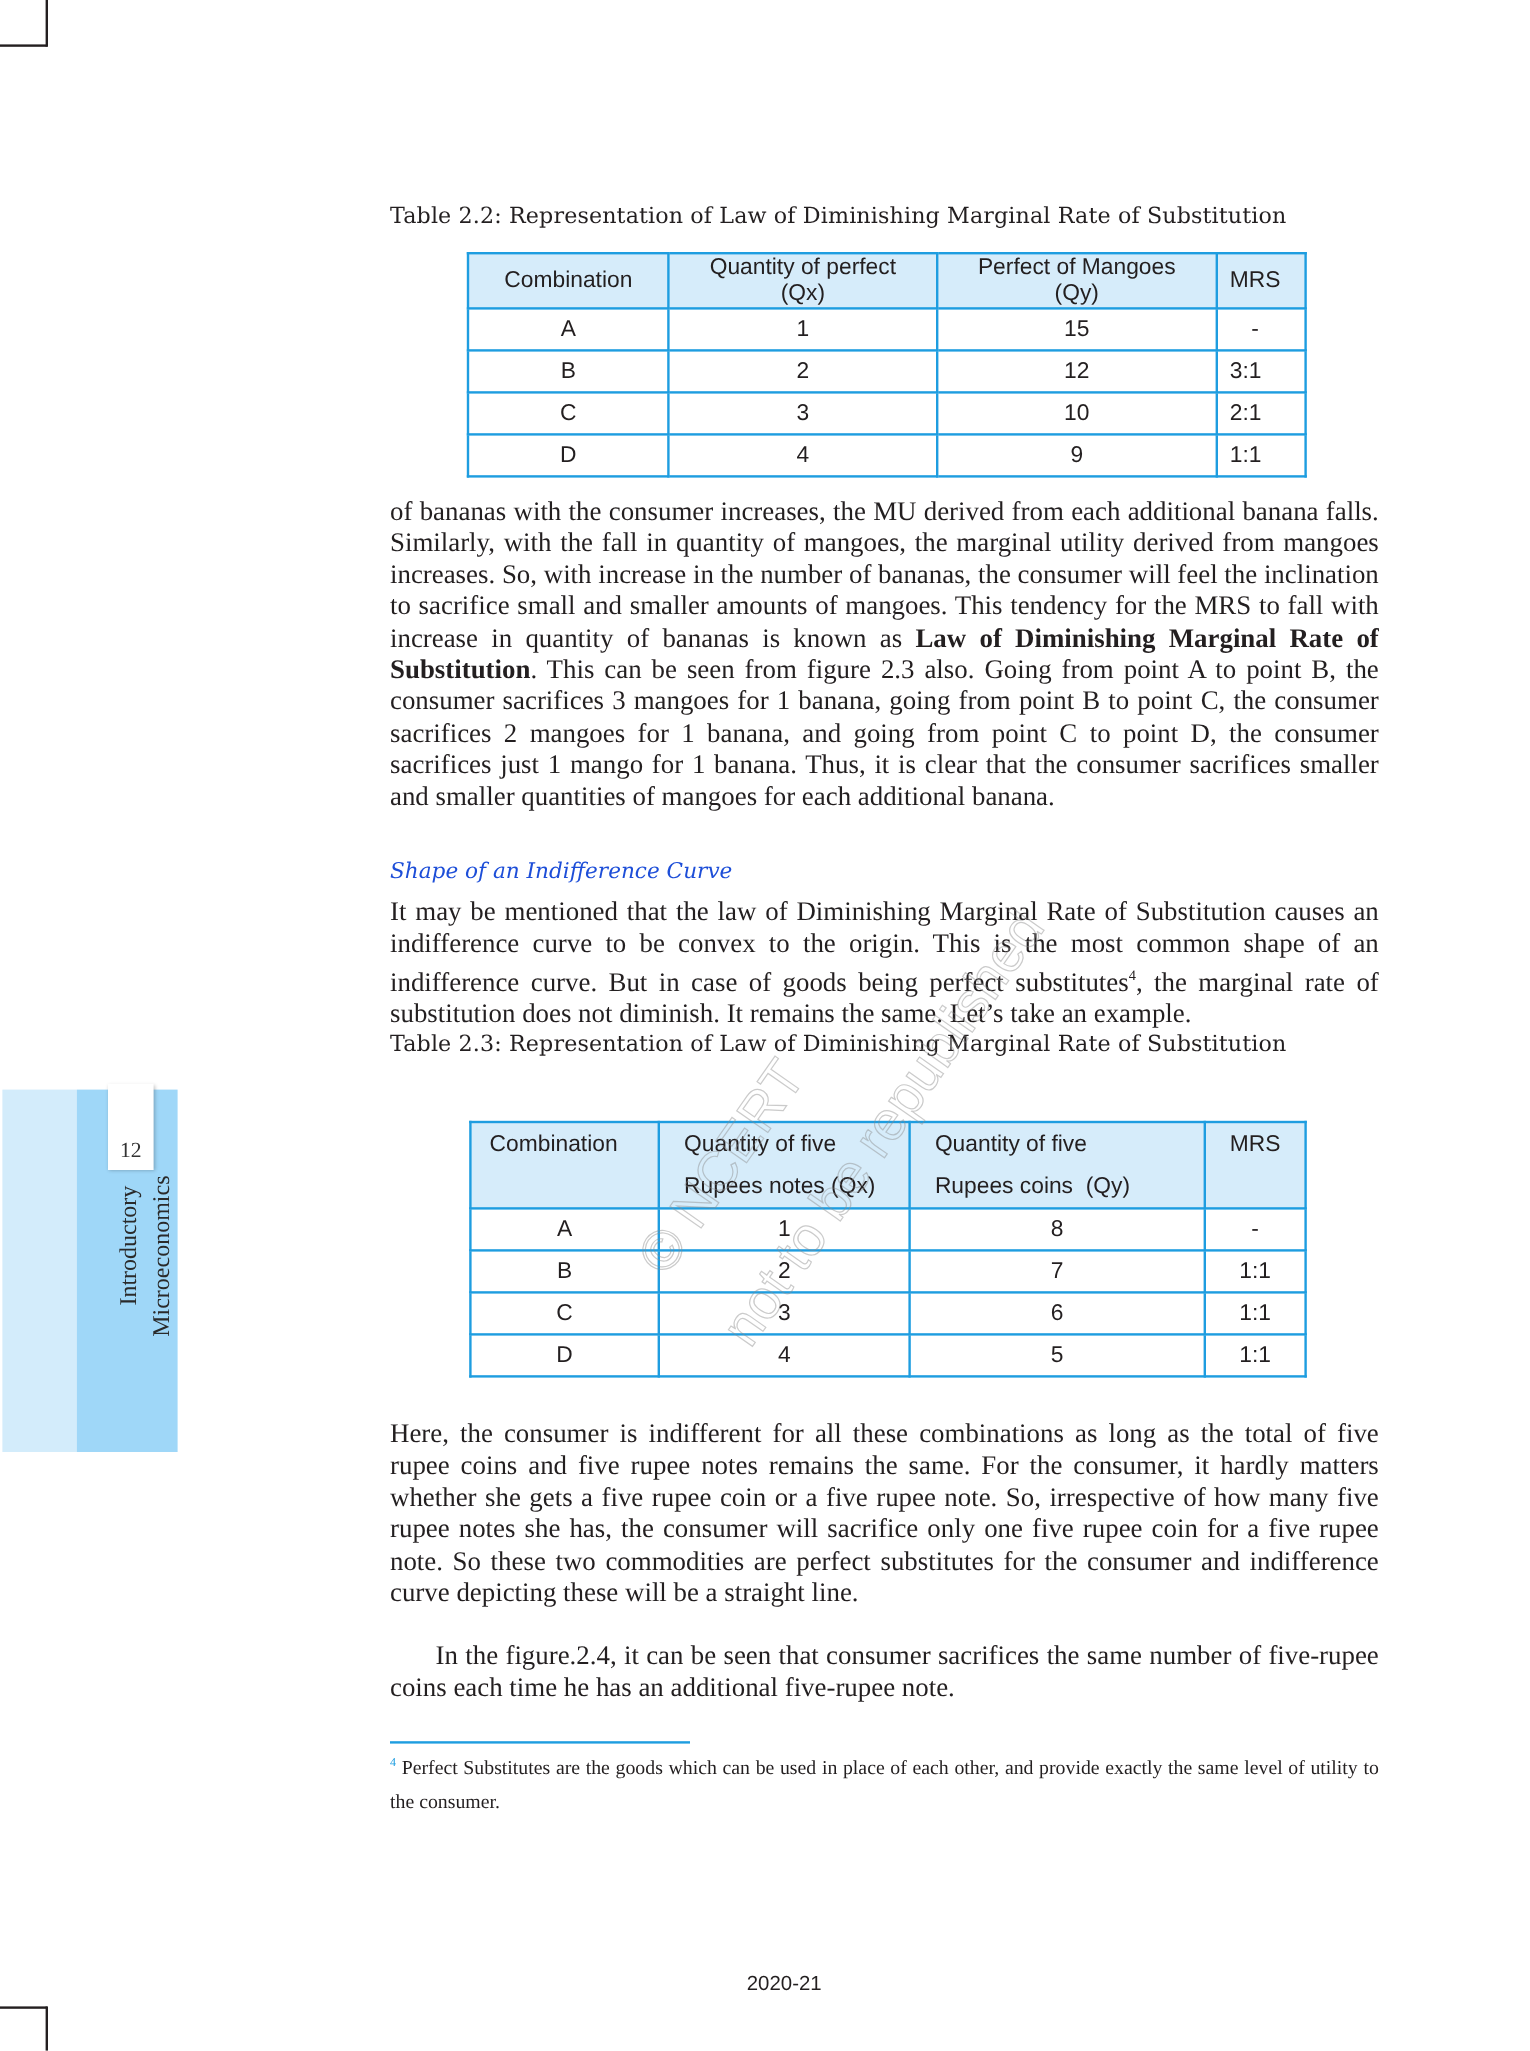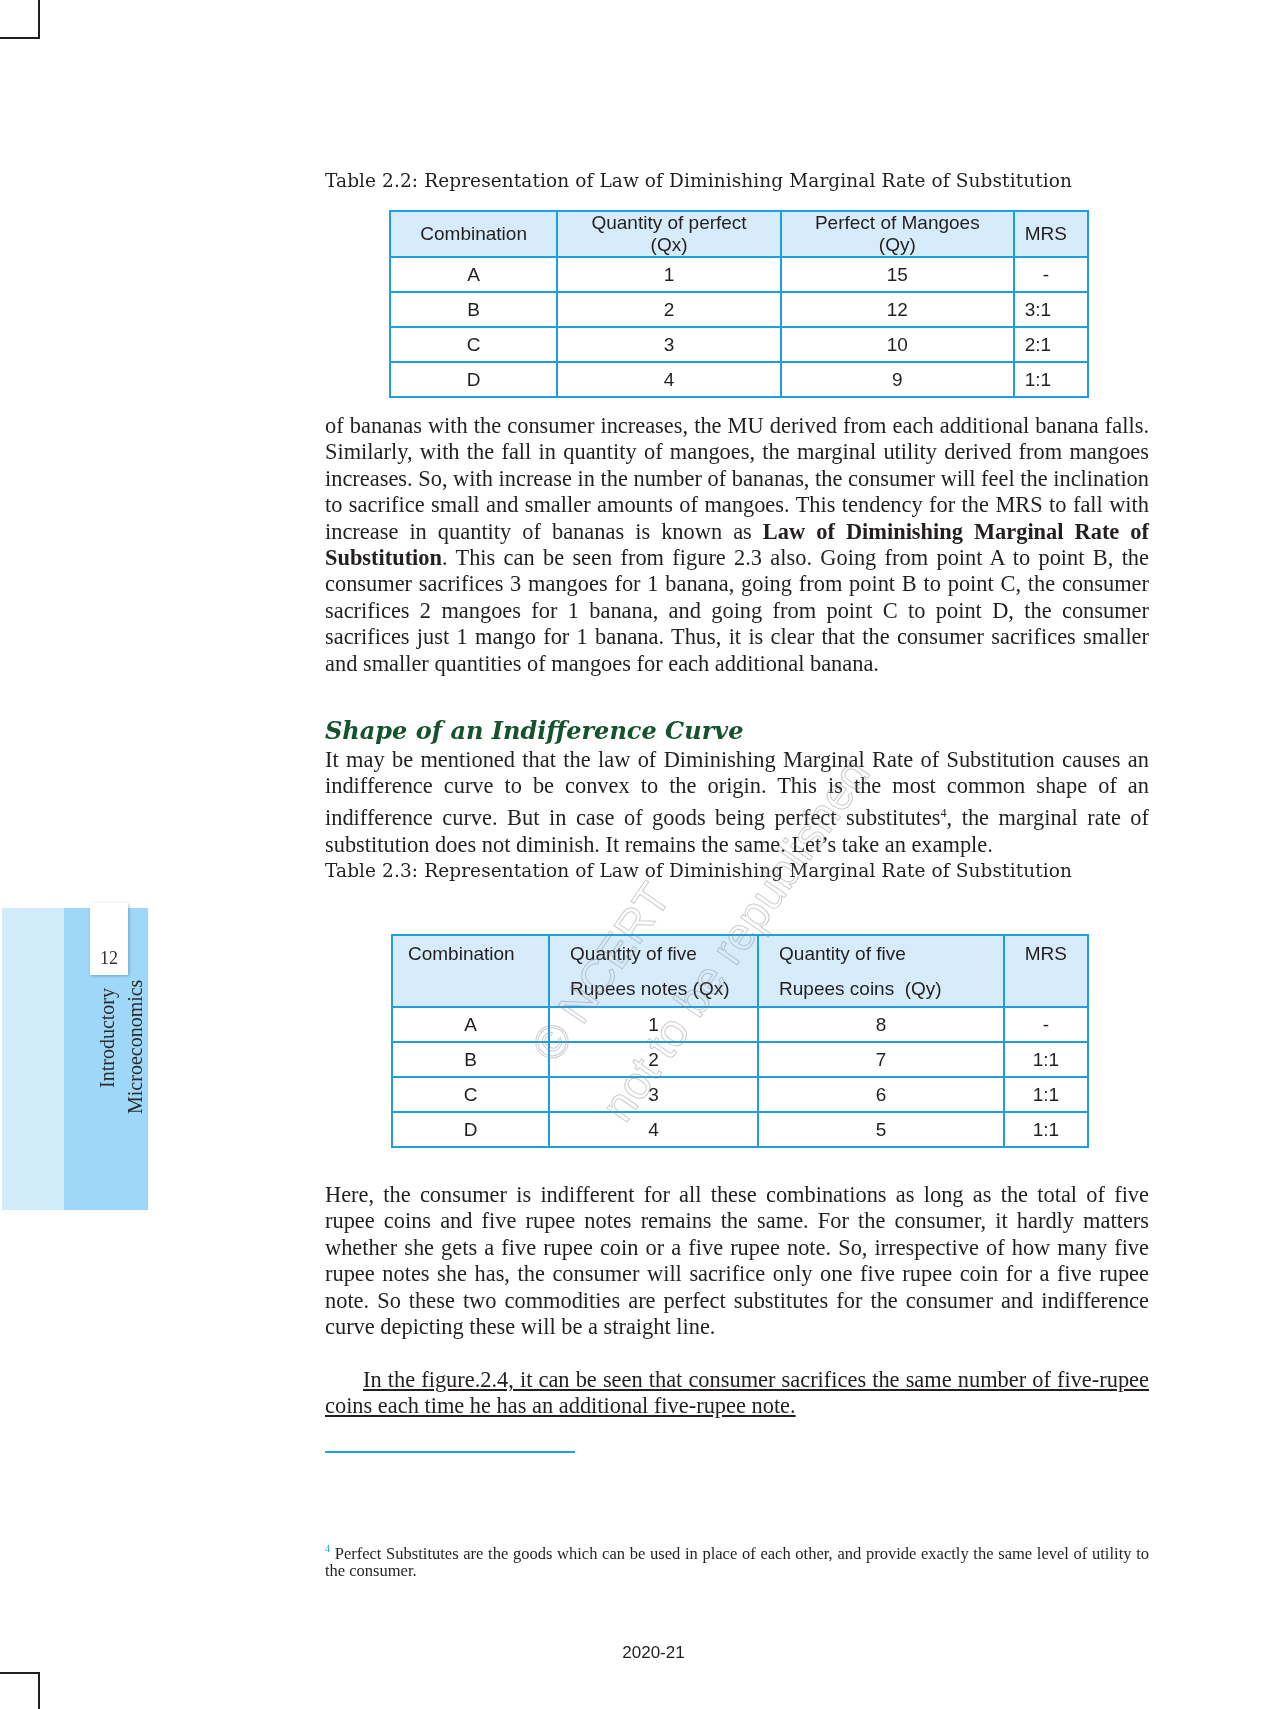--- a/index.html
+++ b/index.html
@@ -16,38 +16,38 @@
   .book-title span { position:absolute; display:block; white-space:nowrap; font-size:20px; color:#2a2a2a;
                      transform:rotate(-90deg); transform-origin:left top; font-family:"Liberation Serif",serif; }
   .bt1 { left:8px; top:108px; }
   .bt2 { left:36px; top:134px; }
 
   .col { position:absolute; left:325px; width:824px; }
   .tcaption { font-family:"DejaVu Serif","Liberation Serif",serif; font-weight:normal; font-size:18.5px;
               letter-spacing:0.1px; white-space:nowrap; }
   .para { font-size:22.4px; line-height:26.4px; text-align:justify; margin:0; }
   .para b { font-weight:bold; }
-  .indent { text-indent:38px;text-decoration:underline; }
-  .sub-heading { font-family:"DejaVu Serif",serif; font-style:italic; font-weight:bold; font-size:24px; color:#14532d; }
+  .indent { text-indent:38px; }
+  .sub-heading { font-family:"DejaVu Serif",serif; font-style:italic; font-weight:normal; font-size:18px; color:#1d4ed8; }
 
   table.dt { position:absolute; border-collapse:collapse; font-family:"Liberation Sans","DejaVu Sans",sans-serif;
              font-size:19px; color:#231f20; }
   table.dt td, table.dt th { border:2px solid #1e9de0; font-weight:normal; padding:0 20px; }
   table.dt th { background:#d6ecfa; }
   .t1 { left:389px; top:210px; width:700px; }
   .t1 th { height:34px; text-align:center; }
   .t1 td { height:33px; text-align:center; }
   .t1 td.mrs, .t1 th.mrs { text-align:left; padding-left:10px; }
   .t2 { left:391px; top:934px; width:698px; }
   .t2 th { height:66px; vertical-align:top; text-align:left; line-height:35px; padding-top:0; }
   .t2 td { height:33px; text-align:center; }
   .t2 th.first { text-align:left; padding-left:15px; }
 
   .footrule { position:absolute; left:325px; top:1451px; width:250px; height:2px; background:#1e9de0; }
-  .footnote { position:absolute; left:325px; top:1540px; width:824px; font-size:16.5px; line-height:17px;
+  .footnote { position:absolute; left:325px; top:1456px; width:824px; font-size:16.5px; line-height:28px;
               text-align:justify; color:#231f20; }
   .footnote sup { color:#1e9de0; font-size:10px; }
   .year { position:absolute; left:16px; width:1275px; top:1643px; text-align:center;
           font-family:"Liberation Sans",sans-serif; font-size:17px; color:#231f20; }
   .watermark { position:absolute; pointer-events:none; font-family:"Liberation Sans",sans-serif;
                color:transparent; -webkit-text-stroke:1px rgba(140,140,140,0.45); transform:rotate(-55deg);
                transform-origin:left top; white-space:nowrap; }
   .wm1 { left:520px; top:1040px; font-size:46px; }
   .wm2 { left:590px; top:1100px; font-size:46px; }
 </style>

